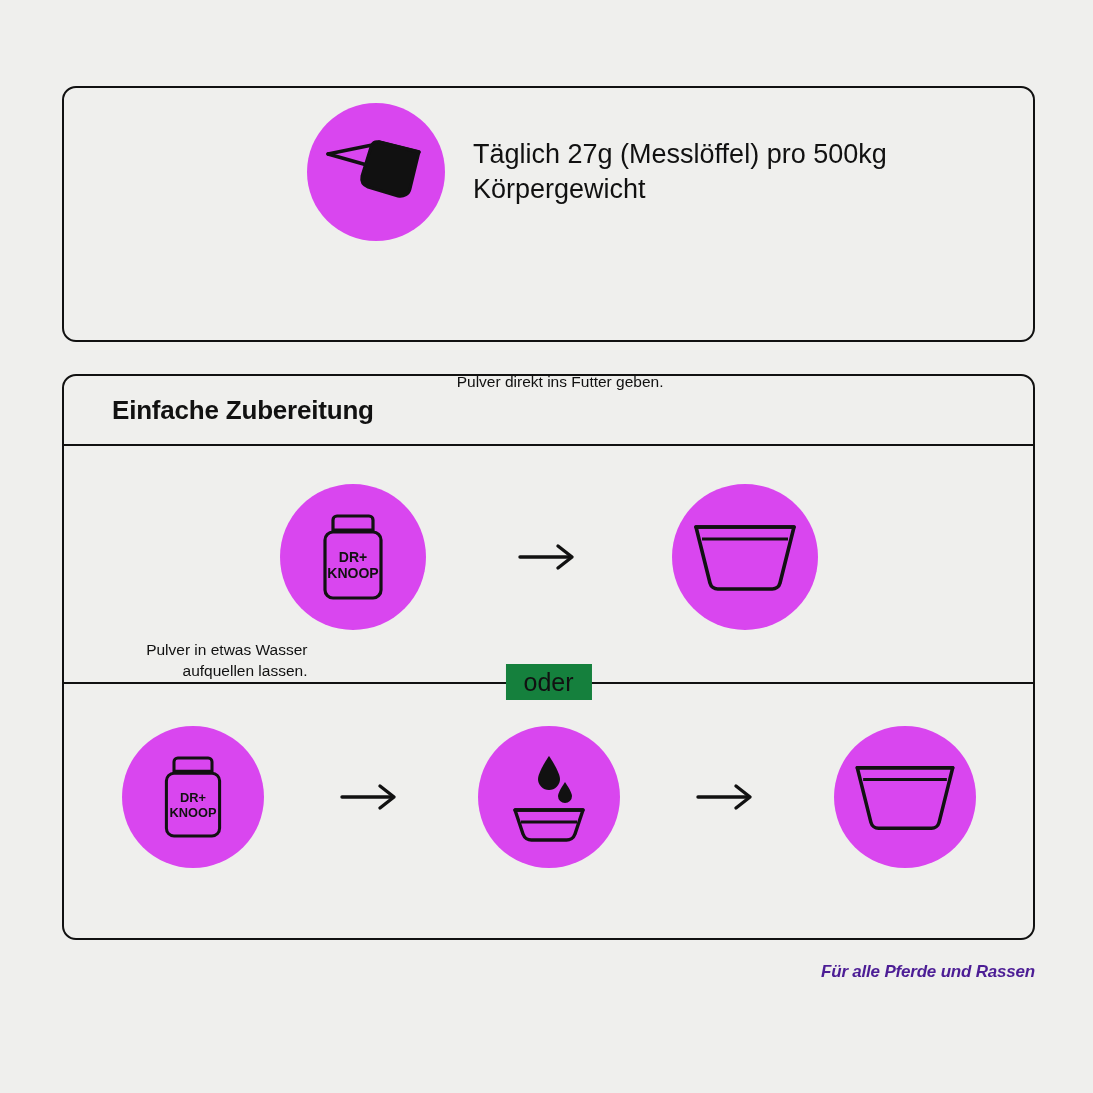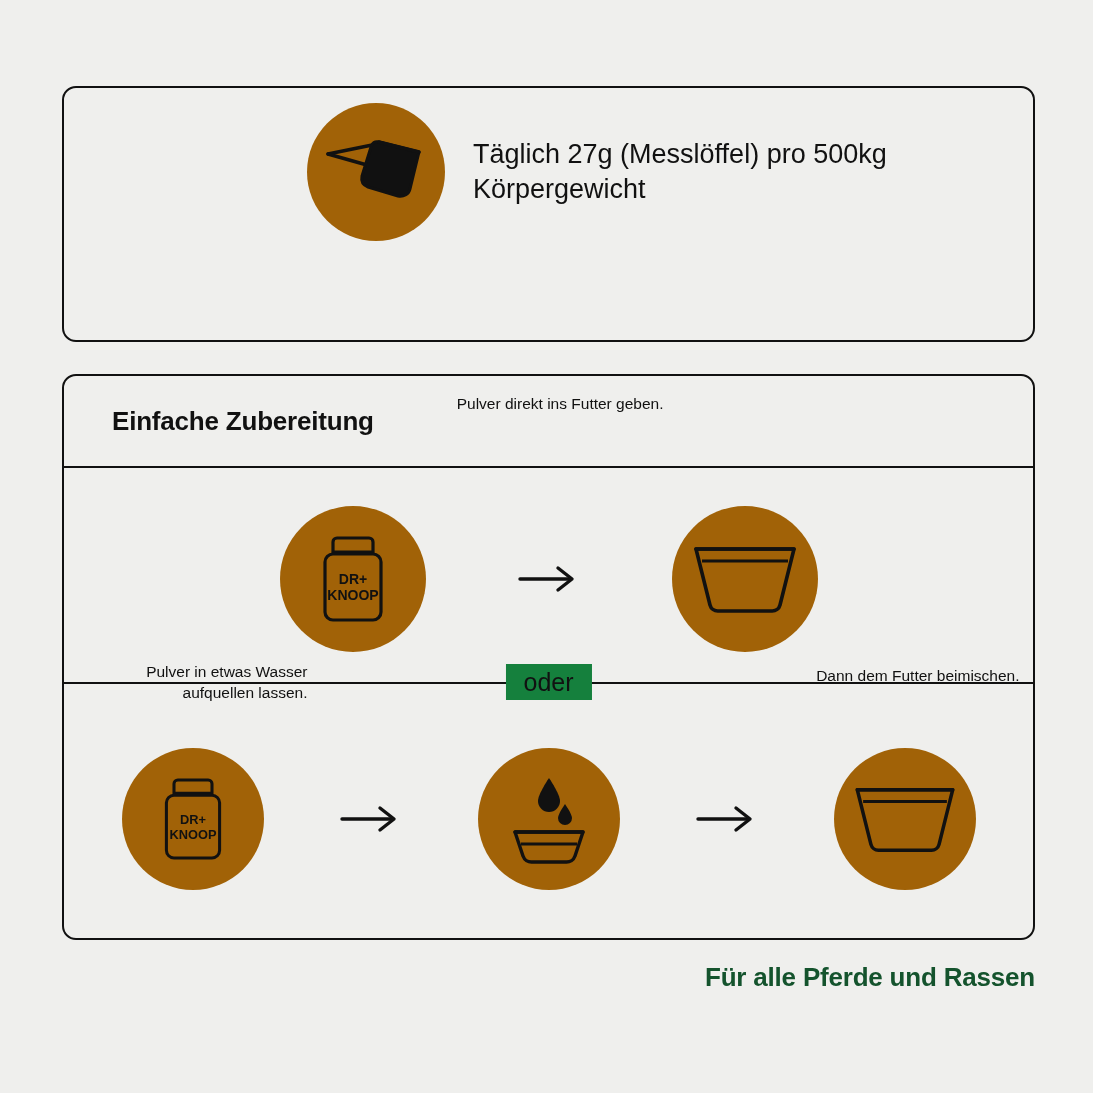--- a/index.html
+++ b/index.html
@@ -53,21 +53,21 @@
   #dosage-card .card-header { height: 84px; }
   .dosage-body {
     display: flex;
     align-items: center;
     height: 168px;
     box-sizing: border-box;
     padding-left: 162px;
     justify-content: flex-end;
   }
   .circle-bg {
-    background: #a16207;
+    background: #d946ef;
     border-radius: 50%;
     display: flex;
     align-items: center;
     justify-content: center;
     flex: none;
   }
   .dosage-circle {
     width: 138px;
     height: 138px;
     margin-left: 0;
@@ -80,21 +80,21 @@
     max-width: 560px;
   }
 
   
   #prep-card {
     left: 62px;
     top: 374px;
     width: 973px;
     height: 566px;
   }
-  #prep-card .card-header { height: 92px; padding-left: 48px; }
+  #prep-card .card-header { height: 70px; padding-left: 48px; }
 
   .prep-row-1 {
     position: relative;
     height: 222px;
     display: flex;
     align-items: center;
     justify-content: center;
     box-sizing: border-box;
   }
   .prep-row-2 {
@@ -163,24 +163,25 @@
   
   .r2-gap { width: 74px; }
   .cap-row2-a { top: -86px; left: 50%; }
   .cap-row2-b { top: -82px; left: 50%; }
 
   
   #footer-claim {
     position: absolute;
     right: 58px;
     top: 962px;
-    font-size: 26px;
+    font-size: 17px;
     font-weight: bold;
     letter-spacing: -0.2px;
-    color: #14532d;
+    color: #4c1d95;
+    font-style: italic;
   }
 
   svg { display: block; }
 </style>
 </head>
 <body>
 
 <div class="page">
 
   <section class="card" id="dosage-card">
@@ -289,21 +290,20 @@
       <div class="arrow">
         <svg width="62" height="30" viewBox="0 0 62 30" aria-hidden="true">
           <path d="M2 15 H52" stroke="#111" stroke-width="3.4" stroke-linecap="round"></path>
           <path d="M40 4 L54 15 L40 26" fill="none" stroke="#111" stroke-width="3.4" stroke-linecap="round" stroke-linejoin="round"></path>
         </svg>
       </div>
 
       <div class="r2-gap"></div>
 
       <div class="step">
-        <div class="caption cap-row2-b">Dann dem Futter beimischen.</div>
         <div class="circle-bg icon-circle-md">
           <svg width="104" height="74" viewBox="0 0 106 76" aria-hidden="true">
             <path d="M4 8 H102 L88 64 a8 8 0 0 1 -8 6 H26 a8 8 0 0 1 -8 -6 Z" fill="none" stroke="#111" stroke-width="3.6" stroke-linejoin="round"></path>
             <path d="M4 8 H102" stroke="#111" stroke-width="3.6" stroke-linecap="round"></path>
             <path d="M10 20 H96" stroke="#111" stroke-width="3.2"></path>
           </svg>
         </div>
       </div>
     </div>
   </section>

